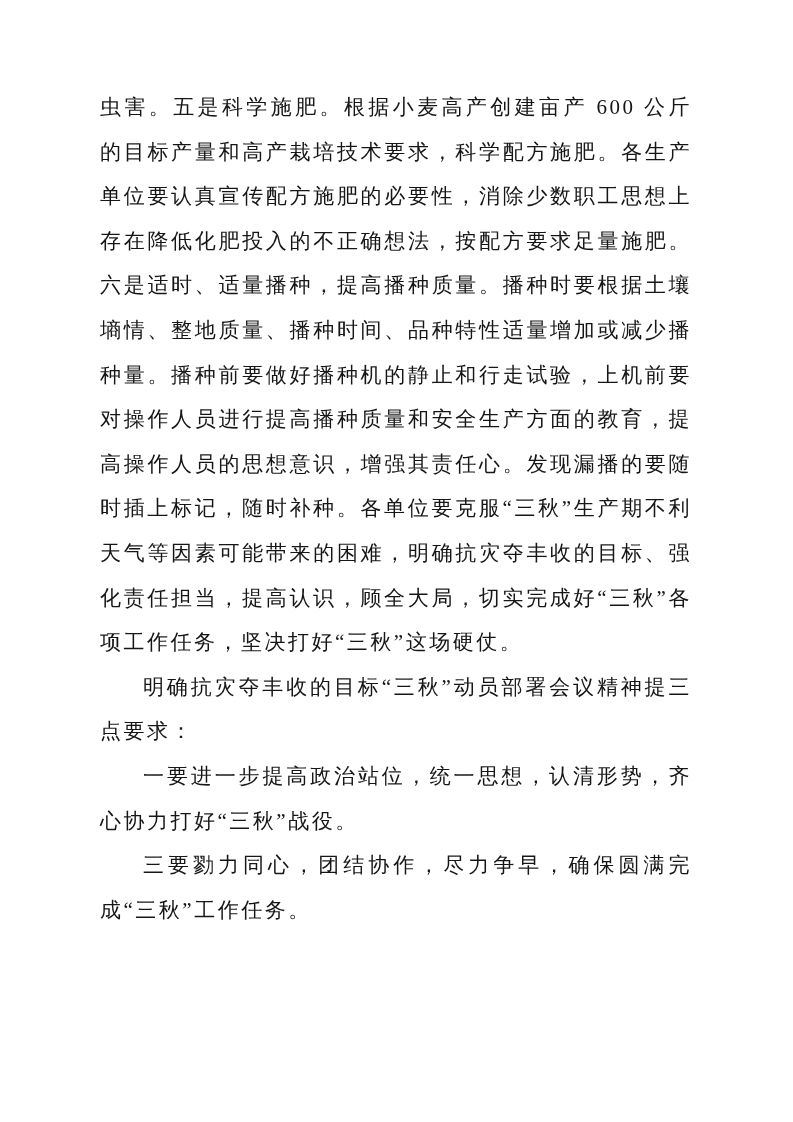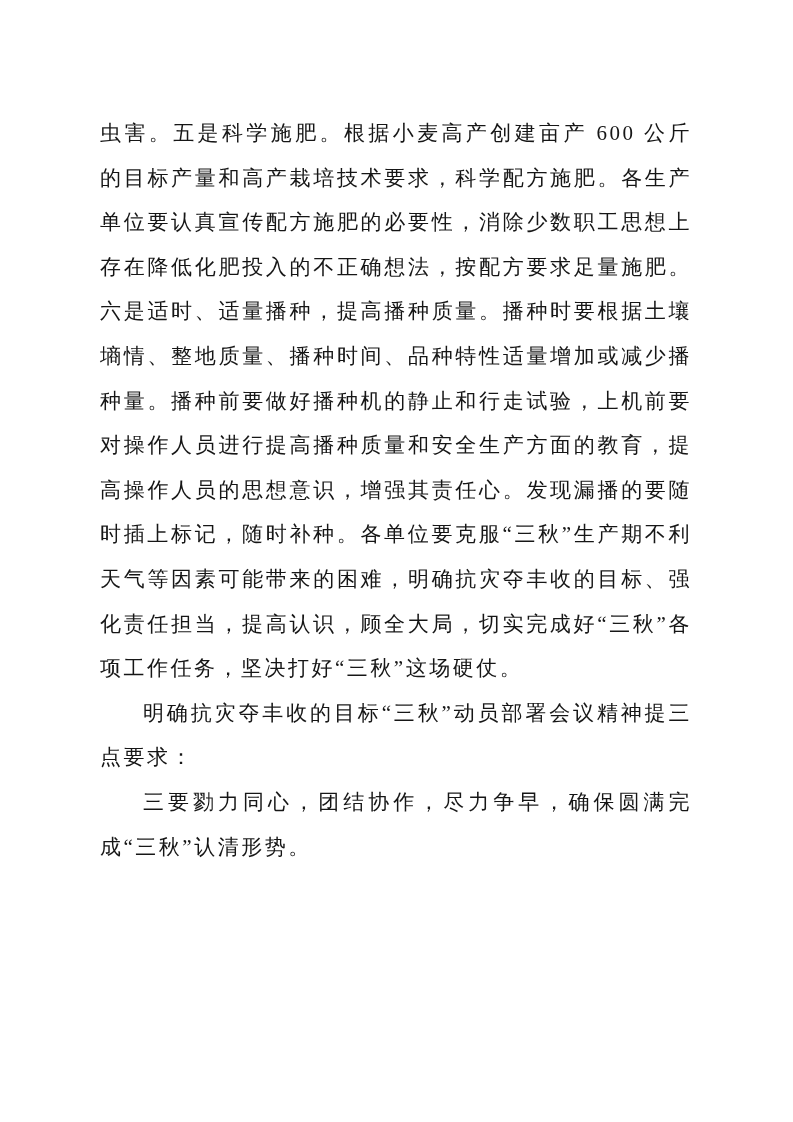--- a/index.html
+++ b/index.html
@@ -6,21 +6,21 @@
     margin: 0;
     padding: 0;
     background: #ffffff;
   }
   .page {
     position: relative;
     width: 793px;
     height: 1122px;
     background: #ffffff;
     box-sizing: border-box;
-    padding: 111px 101px 0 100px;
+    padding: 85px 101px 0 100px;
     overflow: hidden;
   }
   .doc-text p {
     margin: 0;
     padding: 0;
     font-family: "Liberation Serif", "DejaVu Serif", serif;
     font-size: 21px;
     line-height: 44.6px;
     color: #161616;
     text-align: justify;
@@ -31,15 +31,16 @@
     text-indent: 43px;
   }
 </style>
 </head>
 <body>
 
 <div class="page">
   <div class="doc-text">
     <p>虫害。五是科学施肥。根据小麦高产创建亩产 600 公斤的目标产量和高产栽培技术要求，科学配方施肥。各生产单位要认真宣传配方施肥的必要性，消除少数职工思想上存在降低化肥投入的不正确想法，按配方要求足量施肥。六是适时、适量播种，提高播种质量。播种时要根据土壤墒情、整地质量、播种时间、品种特性适量增加或减少播种量。播种前要做好播种机的静止和行走试验，上机前要对操作人员进行提高播种质量和安全生产方面的教育，提高操作人员的思想意识，增强其责任心。发现漏播的要随时插上标记，随时补种。各单位要克服“三秋”生产期不利天气等因素可能带来的困难，明确抗灾夺丰收的目标、强化责任担当，提高认识，顾全大局，切实完成好“三秋”各项工作任务，坚决打好“三秋”这场硬仗。</p>
     <p class="indent">明确抗灾夺丰收的目标“三秋”动员部署会议精神提三点要求：</p>
-    <p class="indent">三要勠力同心，团结协作，尽力争早，确保圆满完成“三秋”认清形势。</p>
+    <p class="indent">一要进一步提高政治站位，统一思想，认清形势，齐心协力打好“三秋”战役。</p>
+    <p class="indent">三要勠力同心，团结协作，尽力争早，确保圆满完成“三秋”工作任务。</p>
   </div>
 </div>
 
 </body></html>

